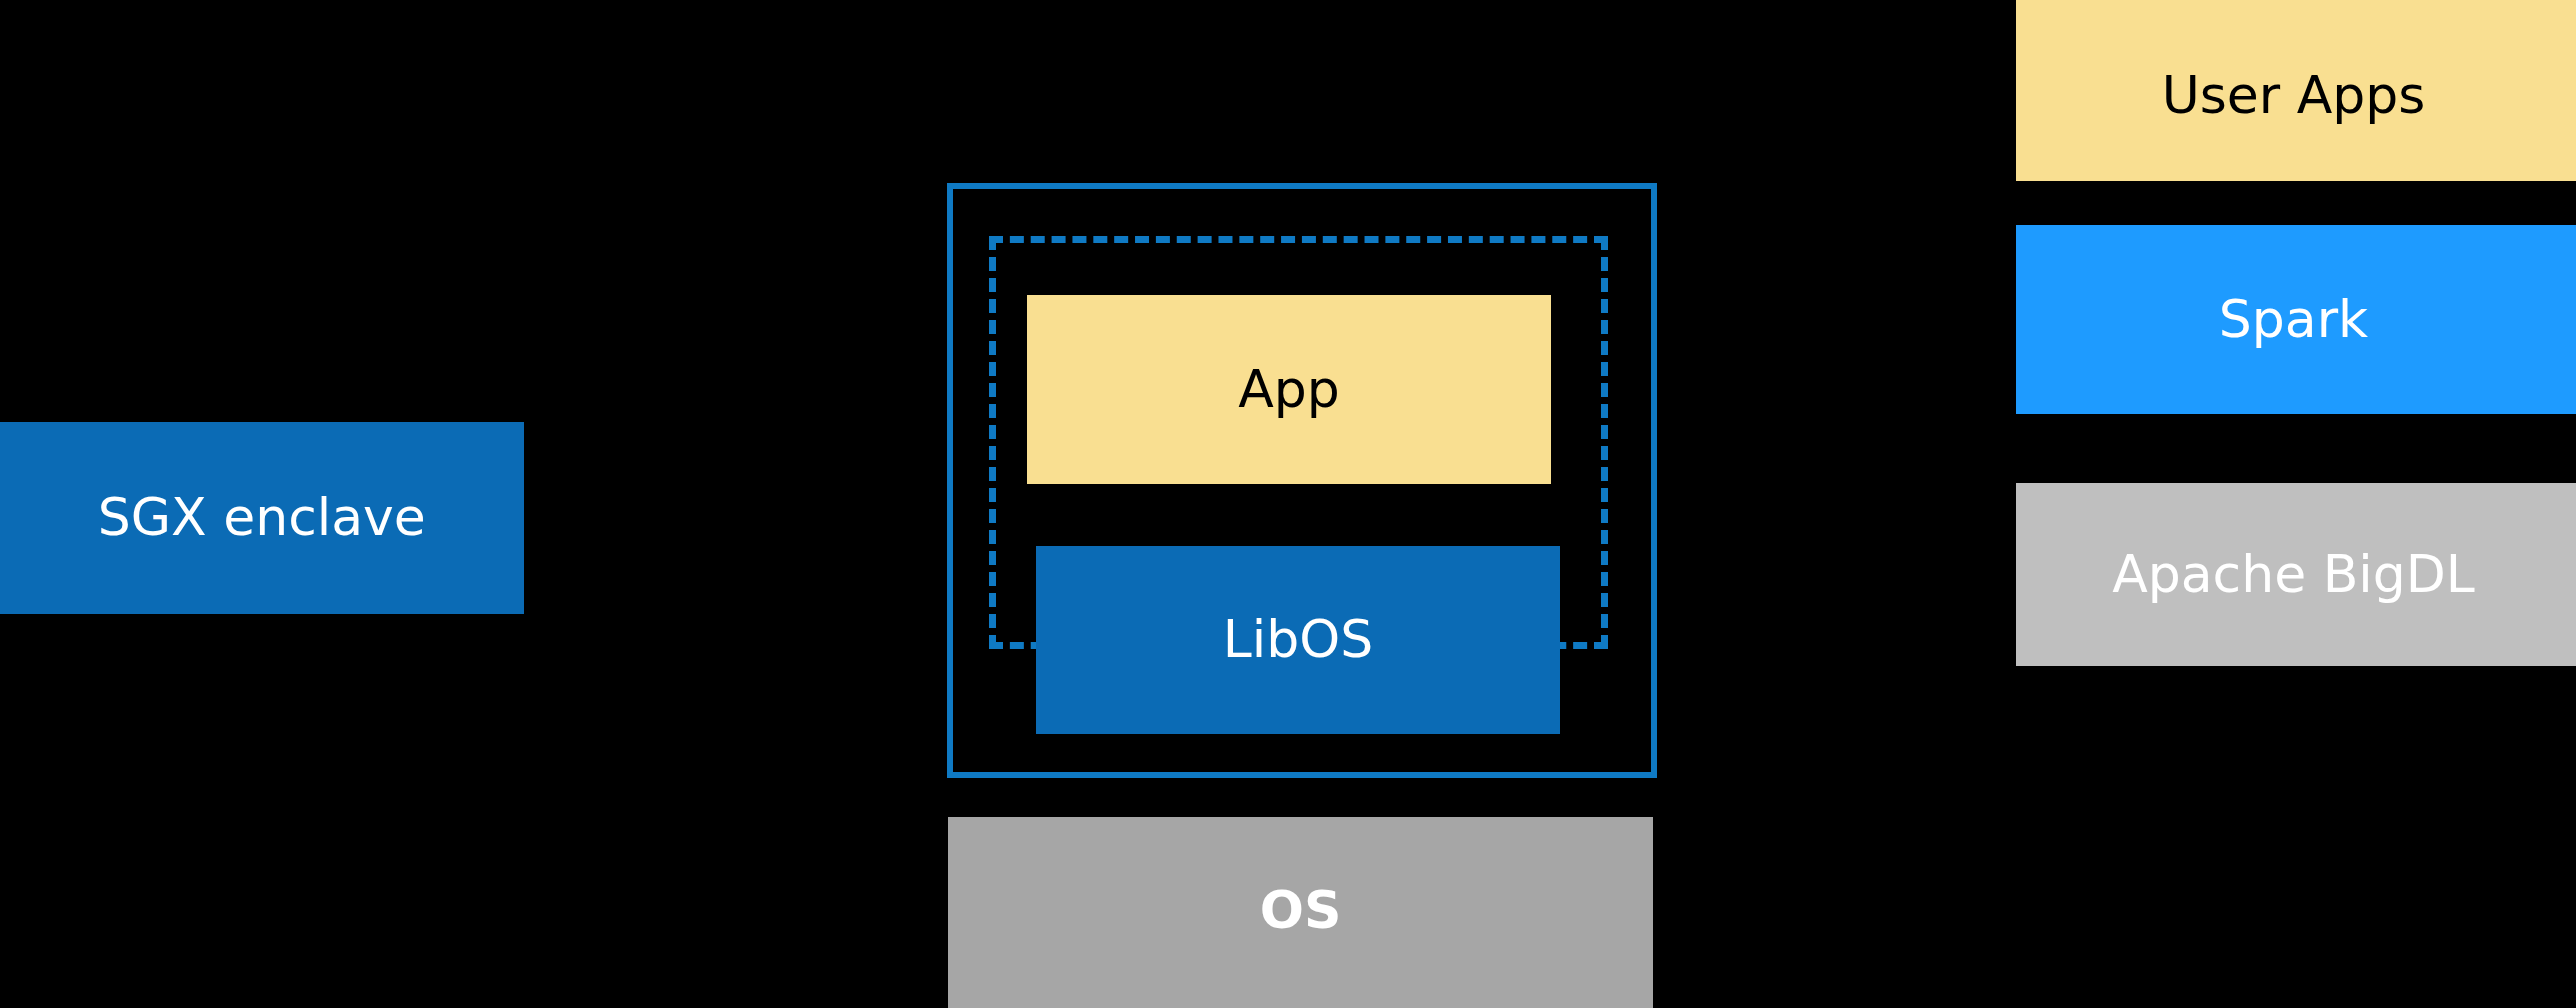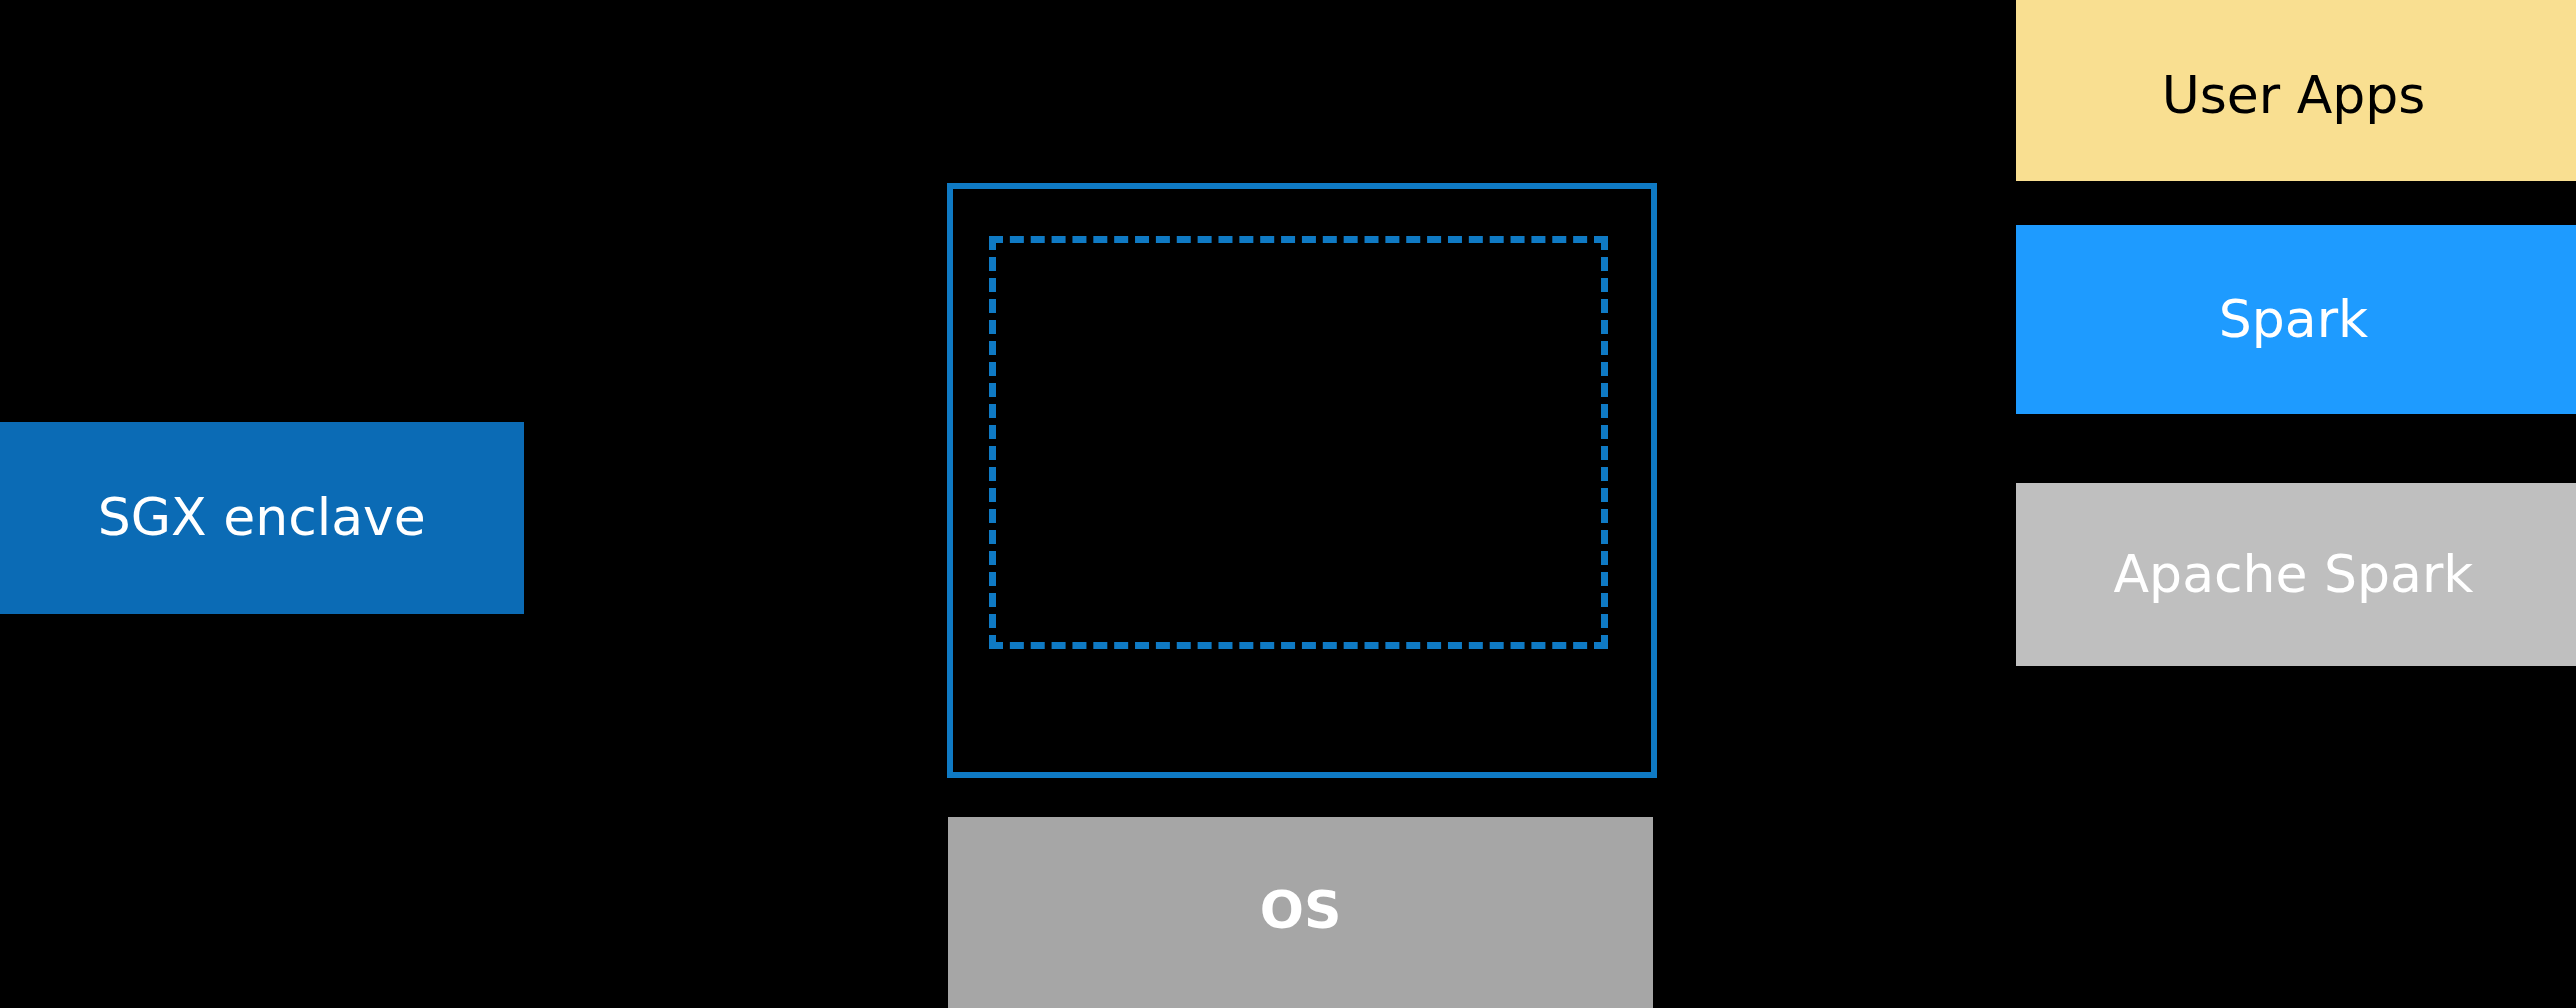--- a/index.html
+++ b/index.html
@@ -149,32 +149,38 @@
   </svg>
 
   <div class="box" id="sgx-enclave-box">
     <span>SGX enclave</span>
   </div>
 
   <div class="box" id="enclave-outer-border"></div>
 
   <div class="box" id="enclave-dashed-border"></div>
 
+  <div class="box" id="app-box">
+    <span>App</span>
+  </div>
 
+  <div class="box" id="libos-box">
+    <span>LibOS</span>
+  </div>
 
   <div class="box" id="os-box">
     <span>OS</span>
   </div>
 
   <div class="box" id="user-apps-box">
     <span>User Apps</span>
   </div>
 
   <div class="box" id="bigdl-box">
     <span>Spark</span>
   </div>
 
   <div class="box" id="apache-spark-box">
-    <span>Apache Spark</span>
+    <span>Apache BigDL</span>
   </div>
 
 </div>
 
 
 </body></html>

